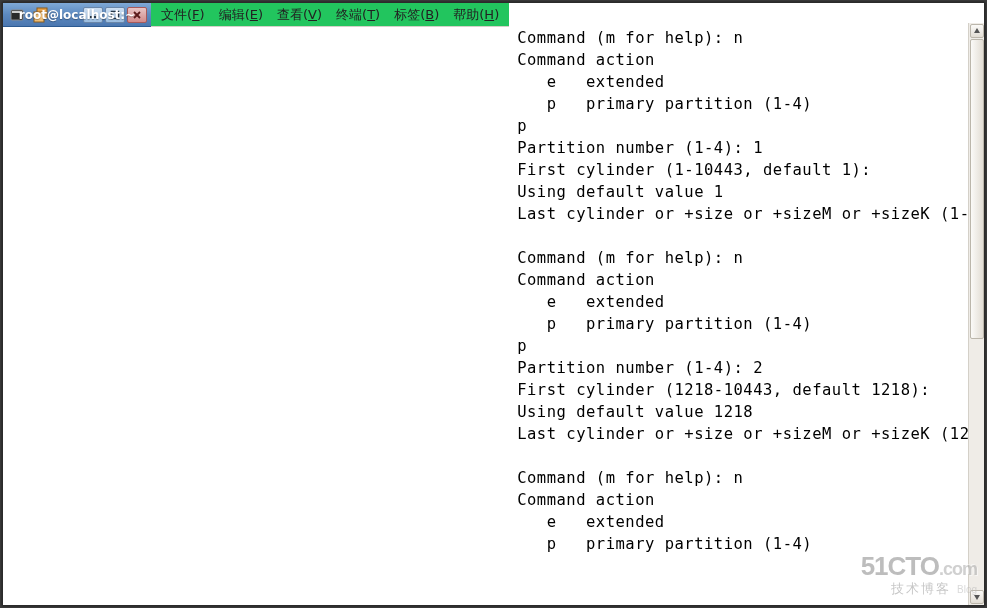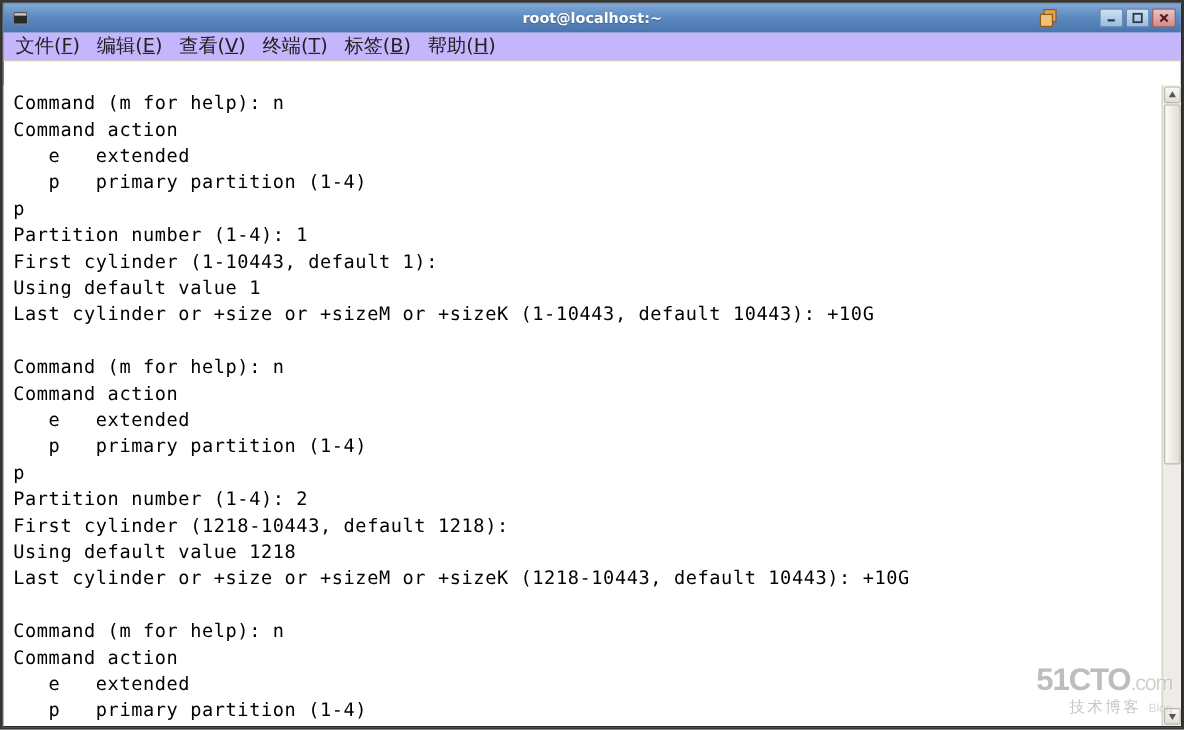--- a/index.html
+++ b/index.html
@@ -13,21 +13,21 @@
   }
   .window {
     position: absolute;
     left: 2px;
     top: 2px;
     width: 983px;
     height: 604px;
     border: 1px solid #2b2b2b;
     background: #fff;
     display: flex;
-    flex-direction: column;
+    flex-direction: row;
     box-shadow: 0 0 2px rgba(0,0,0,.6);
   }
   .titlebar {
     height: 24px;
     background: linear-gradient(to bottom, #7fa9d6 0%, #5c89bf 50%, #4b77b0 100%);
     display: flex;
     align-items: center;
     color: #fff;
     font-size: 12px;
     font-weight: bold;
@@ -68,25 +68,25 @@
     display: flex; align-items: center; justify-content: center;
     cursor: pointer;
   }
   .win-btn.close {
     background: linear-gradient(to bottom, #e8c5c5, #d28a8a);
     border-color: #a85a5a;
   }
   .win-btn svg { width: 10px; height: 10px; }
   .menubar {
     height: 24px;
-    background: #c4b5fd;
+    background: #22c55e;
     border-bottom: 1px solid #d4d0c8;
     display: flex;
     align-items: center;
-    font-size: 16px;
+    font-size: 13px;
     color: #222;
     padding: 0 4px;
     gap: 2px;
   }
   .menu-item {
     padding: 2px 6px;
     cursor: pointer;
   }
   .menu-item u { text-decoration: underline; }
   .terminal-wrap {
@@ -146,21 +146,21 @@
     opacity: 0.55;
     font-family: Arial, sans-serif;
   }
   .watermark .l1 {
     font-size: 26px;
     font-weight: 900;
     color: #888;
     letter-spacing: -1px;
     text-shadow: 1px 1px 0 #fff, -1px -1px 0 #fff;
   }
-  .watermark .l1 .dotcom { color:#aaa; font-weight:400; font-size:18px; }
+  .watermark .l1 .dotcom { color:#aaa; font-weight:700; font-size:18px; }
   .watermark .l2 {
     font-size: 13px;
     color: #999;
     letter-spacing: 2px;
     margin-top: -2px;
   }
   .watermark .l2 .blog { font-size: 10px; color:#bbb; letter-spacing:0; margin-left:6px;margin-top:37px; }
 </style>
 </head>
 <body>

